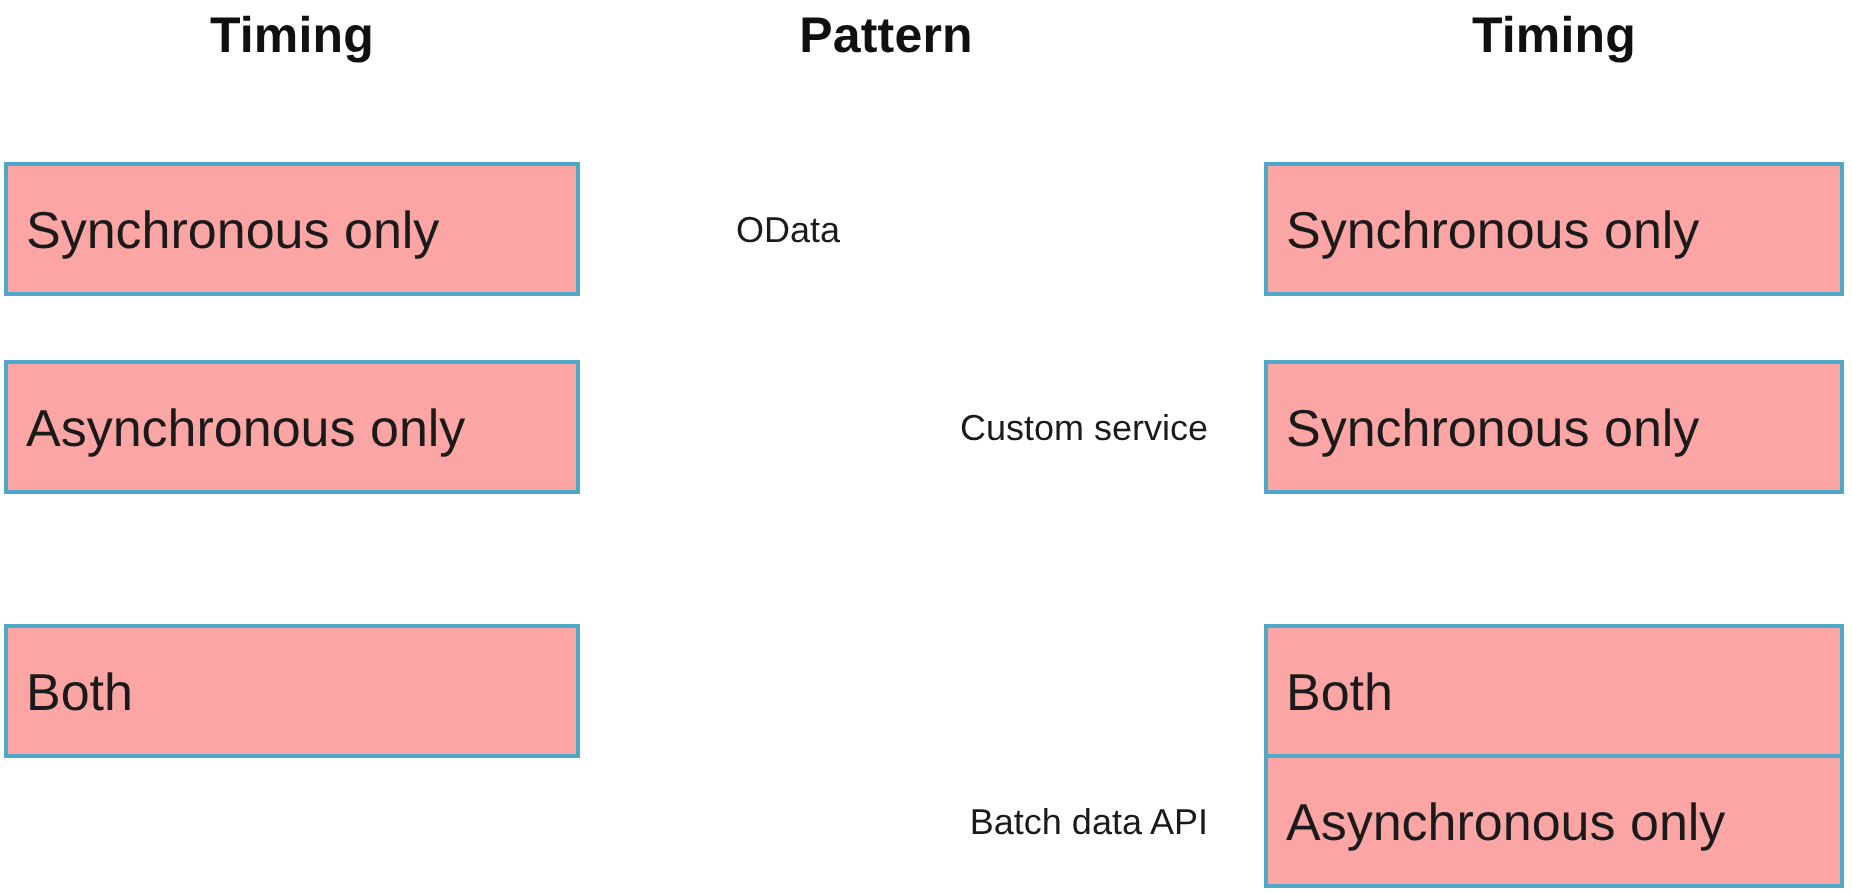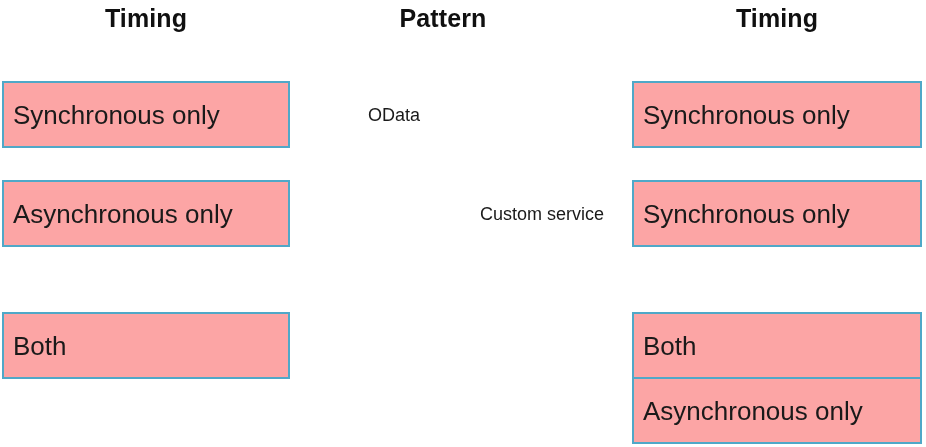--- a/index.html
+++ b/index.html
@@ -106,20 +106,21 @@
 
   <div class="opt-box col-left row-y2">
     <span class="opt-label">Both</span>
   </div>
 
   <div class="pattern-label short-odata row-y0">OData</div>
 
   <div class="pattern-label row-y1">Custom service</div>
 
 
+  <div class="pattern-label row-y3">Batch data API</div>
 
   <div class="opt-box col-right row-y0">
     <span class="opt-label">Synchronous only</span>
   </div>
 
   <div class="opt-box col-right row-y1">
     <span class="opt-label">Synchronous only</span>
   </div>
 
   <div class="opt-box col-right row-y2">

